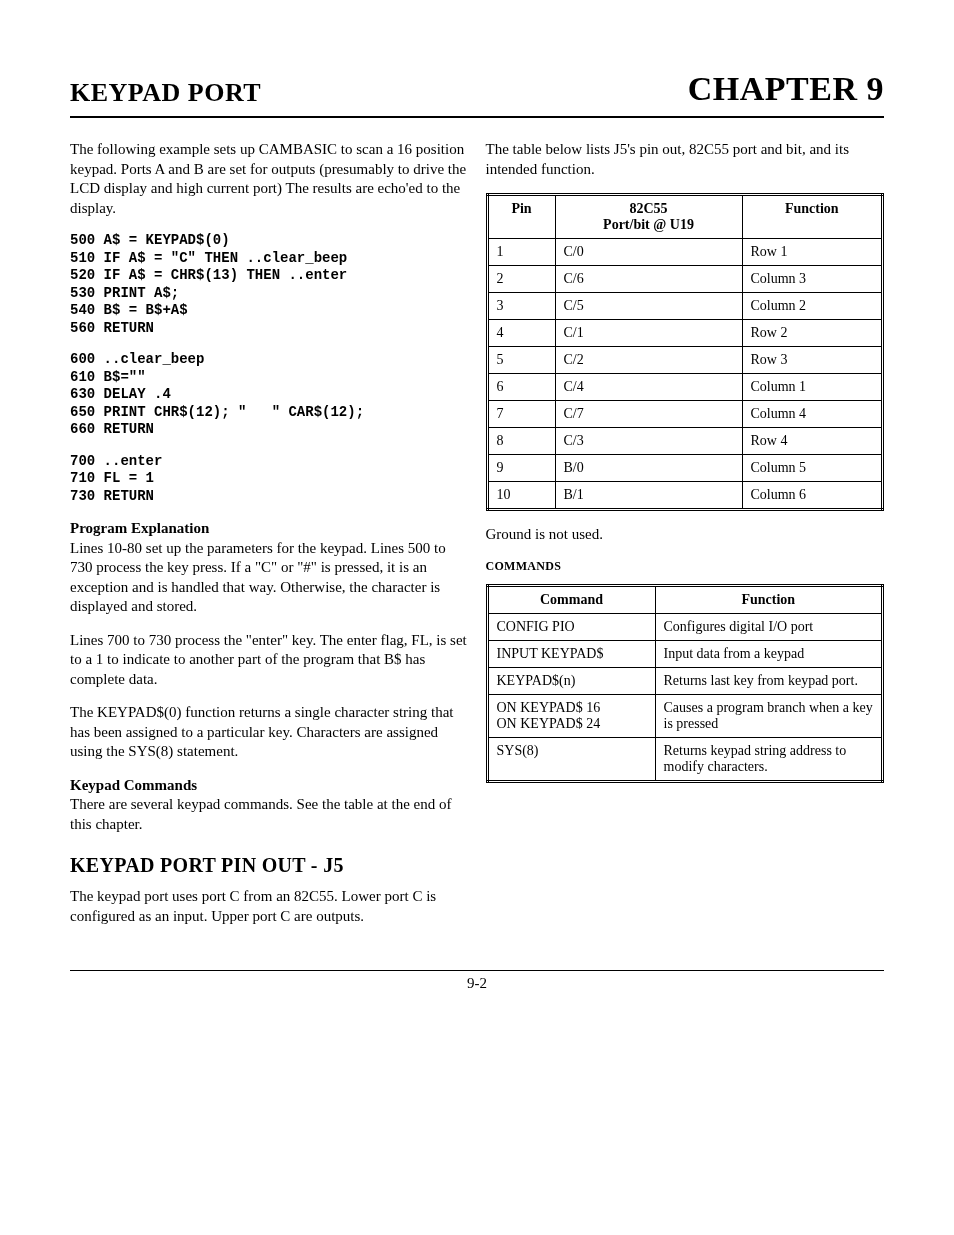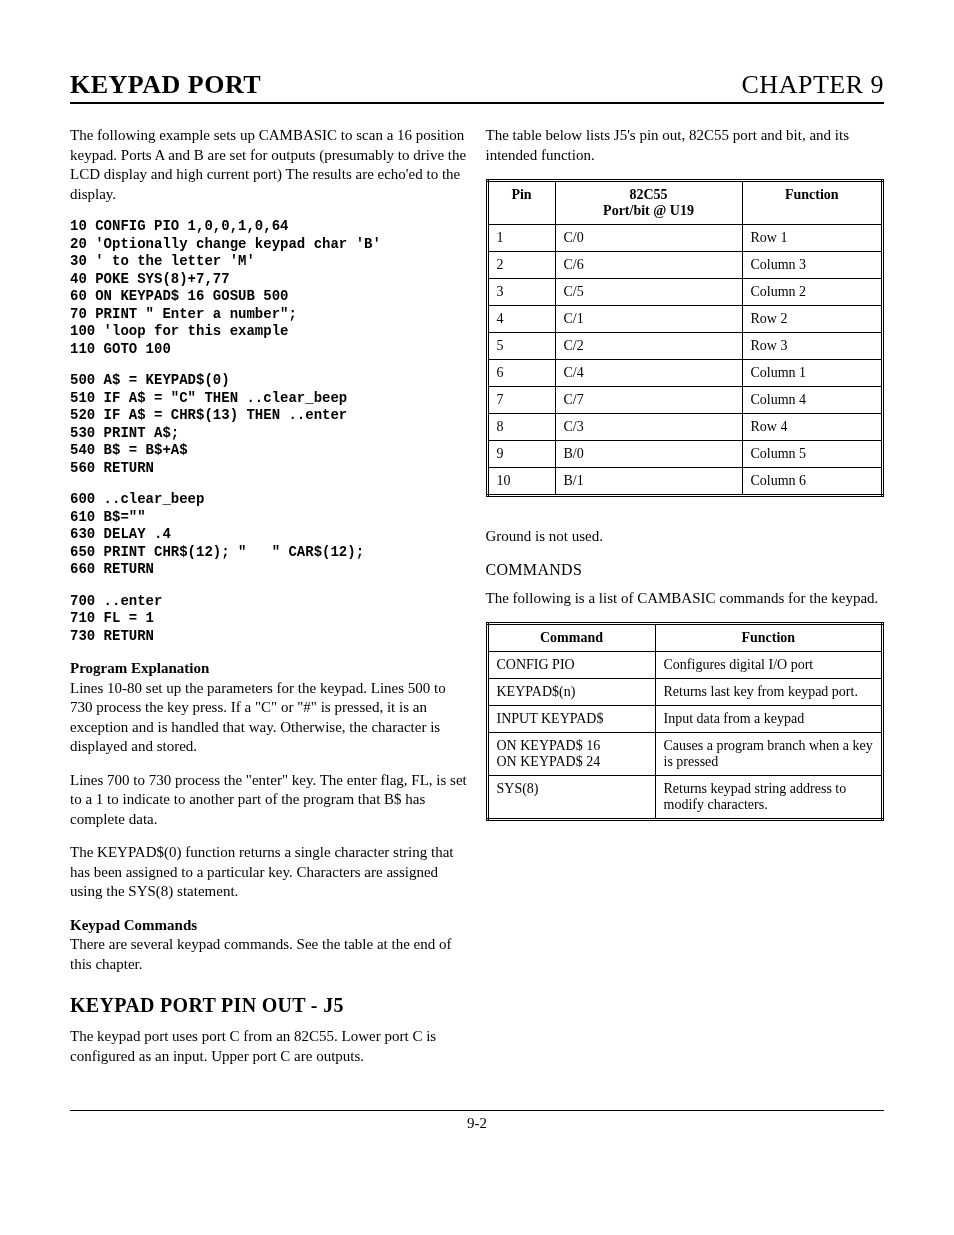--- a/index.html
+++ b/index.html
@@ -10,31 +10,31 @@
     margin: 0;
     padding: 70px 70px 30px 70px;
     width: 954px;
     box-sizing: border-box;
   }
   .hdr {
     display: flex;
     justify-content: space-between;
     align-items: flex-end;
     border-bottom: 2px solid #000;
-    padding-bottom: 2px;
+    padding-bottom: 8px;
     margin-bottom: 22px;
   }
   .hdr-left {
     font-size: 26px;
     font-weight: bold;
     letter-spacing: 0.5px;
   }
   .hdr-right {
-    font-size: 26px;
-    font-weight: normal;
+    font-size: 34px;
+    font-weight: bold;
     letter-spacing: 0.5px;
   }
   .cols {
     display: flex;
     gap: 17px;
   }
   .col {
     flex: 1;
     min-width: 0;
   }
@@ -48,35 +48,35 @@
     white-space: pre;
     font-size: 14px;
     line-height: 1.25;
     margin: 0 0 14px 0;
   }
   .sub-bold {
     font-weight: bold;
     margin-bottom: 0;
   }
   h2 {
-    font-size: 16px;
-    font-weight: normal;
+    font-size: 12px;
+    font-weight: bold;
     margin: 4px 0 10px 0;
     letter-spacing: 0.3px;
   }
   h3 {
     font-size: 20px;
     font-weight: bold;
     margin: 20px 0 10px 0;
     letter-spacing: 0.3px;
   }
   table {
     border-collapse: collapse;
     width: 100%;
-    margin-bottom: 30px;
+    margin-bottom: 14px;
   }
   table.dbl {
     border: 3px double #000;
   }
   th, td {
     border: 1px solid #000;
     padding: 5px 8px;
     text-align: left;
     font-size: 14px;
     vertical-align: top;
@@ -102,28 +102,20 @@
 <div class="hdr">
   <div class="hdr-left">KEYPAD PORT</div>
   <div class="hdr-right">CHAPTER 9</div>
 </div>
 
 <div class="cols">
 
   <div class="col">
     <p>The following example sets up CAMBASIC to scan a 16 position keypad. Ports A and B are set for outputs (presumably to drive the LCD display and high current port)  The results are echo'ed to the display.</p>
 
-    <div class="code">10 CONFIG PIO 1,0,0,1,0,64
-20 'Optionally change keypad char 'B'
-30 ' to the letter 'M'
-40 POKE SYS(8)+7,77
-60 ON KEYPAD$ 16 GOSUB 500
-70 PRINT " Enter a number";
-100 'loop for this example
-110 GOTO 100</div>
     <div class="code">500 A$ = KEYPAD$(0)
 510 IF A$ = "C" THEN ..clear_beep
 520 IF A$ = CHR$(13) THEN ..enter
 530 PRINT A$;
 540 B$ = B$+A$
 560 RETURN</div>
     <div class="code">600 ..clear_beep
 610 B$=""
 630 DELAY .4
 650 PRINT CHR$(12); "   " CAR$(12);
@@ -206,41 +198,40 @@
             <td>10</td>
             <td>B/1</td>
             <td>Column 6</td>
           </tr>
         </tbody>
     </table>
 
     <p>Ground is not used.</p>
 
     <h2>COMMANDS</h2>
-    <p>The following is a list of CAMBASIC commands for the keypad.</p>
 
     <table class="dbl">
       <thead>
         <tr>
           <th class="cmd-col">Command</th>
           <th>Function</th>
         </tr>
       </thead>
       <tbody id="cmd-tbody">
           <tr>
             <td style="white-space: pre-line;">CONFIG PIO</td>
             <td style="white-space: pre-line;">Configures digital I/O port</td>
           </tr>
           <tr>
+            <td style="white-space: pre-line;">INPUT KEYPAD$</td>
+            <td style="white-space: pre-line;">Input data from a keypad</td>
+          </tr>
+          <tr>
             <td style="white-space: pre-line;">KEYPAD$(n)</td>
             <td style="white-space: pre-line;">Returns last key from keypad port.</td>
-          </tr>
-          <tr>
-            <td style="white-space: pre-line;">INPUT KEYPAD$</td>
-            <td style="white-space: pre-line;">Input data from a keypad</td>
           </tr>
           <tr>
             <td style="white-space: pre-line;">ON KEYPAD$ 16
 ON KEYPAD$ 24</td>
             <td style="white-space: pre-line;">Causes a program branch when a key is pressed</td>
           </tr>
           <tr>
             <td style="white-space: pre-line;">SYS(8)</td>
             <td style="white-space: pre-line;">Returns keypad string address to modify characters.</td>
           </tr>

